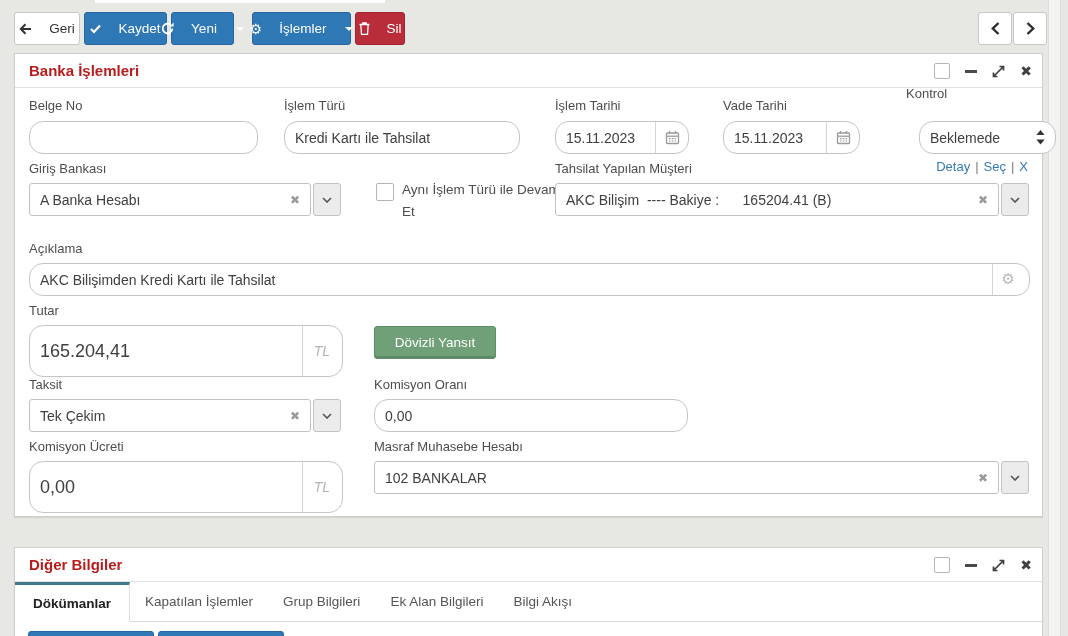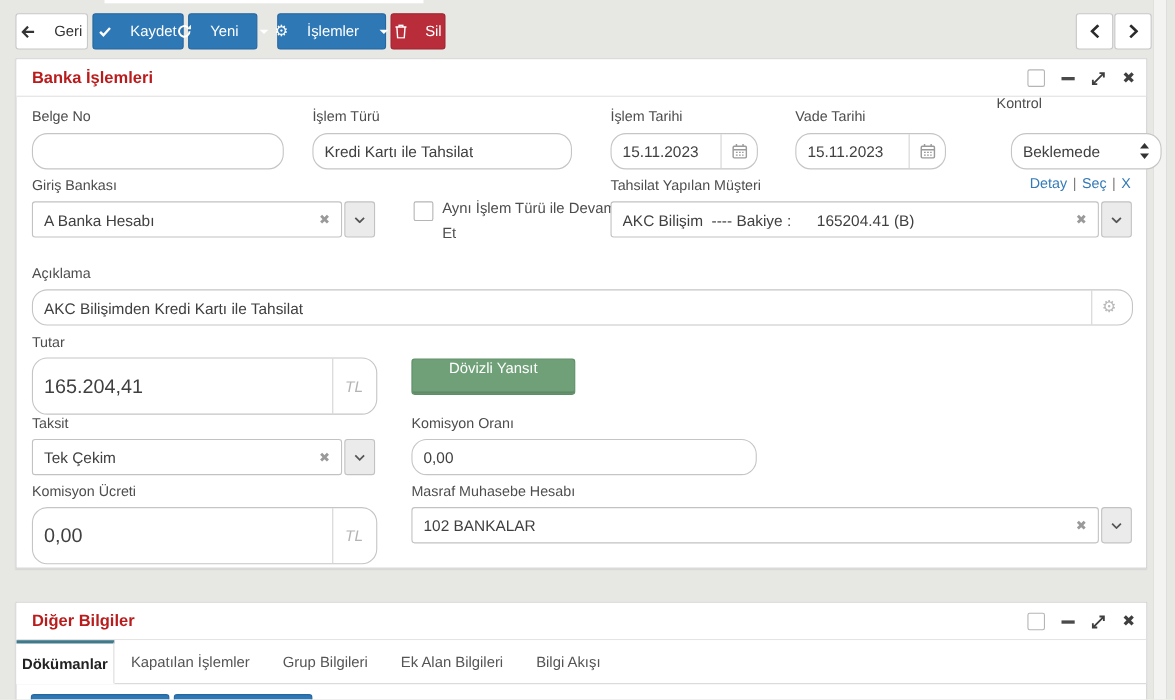--- a/index.html
+++ b/index.html
@@ -53,29 +53,29 @@
   .s2-btn { width:28px; height:33px; margin-left:2px; background:#ebebeb; border:1px solid #c2c2c2; border-radius:3px; display:flex; align-items:center; justify-content:center; cursor:pointer; }
 
   .cb-box { position:absolute; width:18px; height:18px; border:1px solid #b5b5b5; border-radius:2px; background:#fff; cursor:pointer; }
   .cb-label { position:absolute; font-size:13.5px; color:#4d4d4d; line-height:22px; width:160px; }
 
   .links { position:absolute; font-size:13px; display:flex; gap:5px; }
   .links a { color:#337ab7; text-decoration:none; cursor:pointer; }
   .links .sep { color:#7a7a7a; }
 
   .btn-green {
-    position:absolute; width:149px; height:33px; background:#6fa078; border:1px solid #5d8f67;
+    position:absolute; width:122px; height:33px; background:#6fa078; border:1px solid #5d8f67;
     box-shadow: inset 0 -2px 0 rgba(0,0,0,.14); border-radius:3px; color:#fff; font-size:13.5px;
-    display:flex; justify-content:center; cursor:pointer;
+    display:flex; align-items:center; justify-content:center; cursor:pointer;
   }
 
   
   .tabbar { position:absolute; left:0; right:0; top:34px; height:40px; display:flex; border-bottom:1px solid #d8d8d8; background:#fff; }
   .tab { display:flex; align-items:center; padding:0 15px; font-size:13.5px; color:#555; cursor:pointer; }
-  .tab.active { border-top:3px solid #41798a; border-right:1px solid #ddd; font-weight:bold; color:#222; background:#fff; margin-bottom:-1px; border-bottom:1px solid #fff; padding:0 5px; }
+  .tab.active { border-top:3px solid #41798a; border-right:1px solid #ddd; font-weight:bold; color:#222; background:#fff; margin-bottom:-1px; border-bottom:1px solid #fff; padding:0 18px; }
 
   .bbtn { position:absolute; width:126px; height:20px; background:#2e78b5; border:1px solid #2766a0; border-radius:3px; cursor:pointer; }
 
   svg { display:block; }
 </style>
 </head>
 <body>
 
 <div class="page">
   <div class="top-strip"></div>

